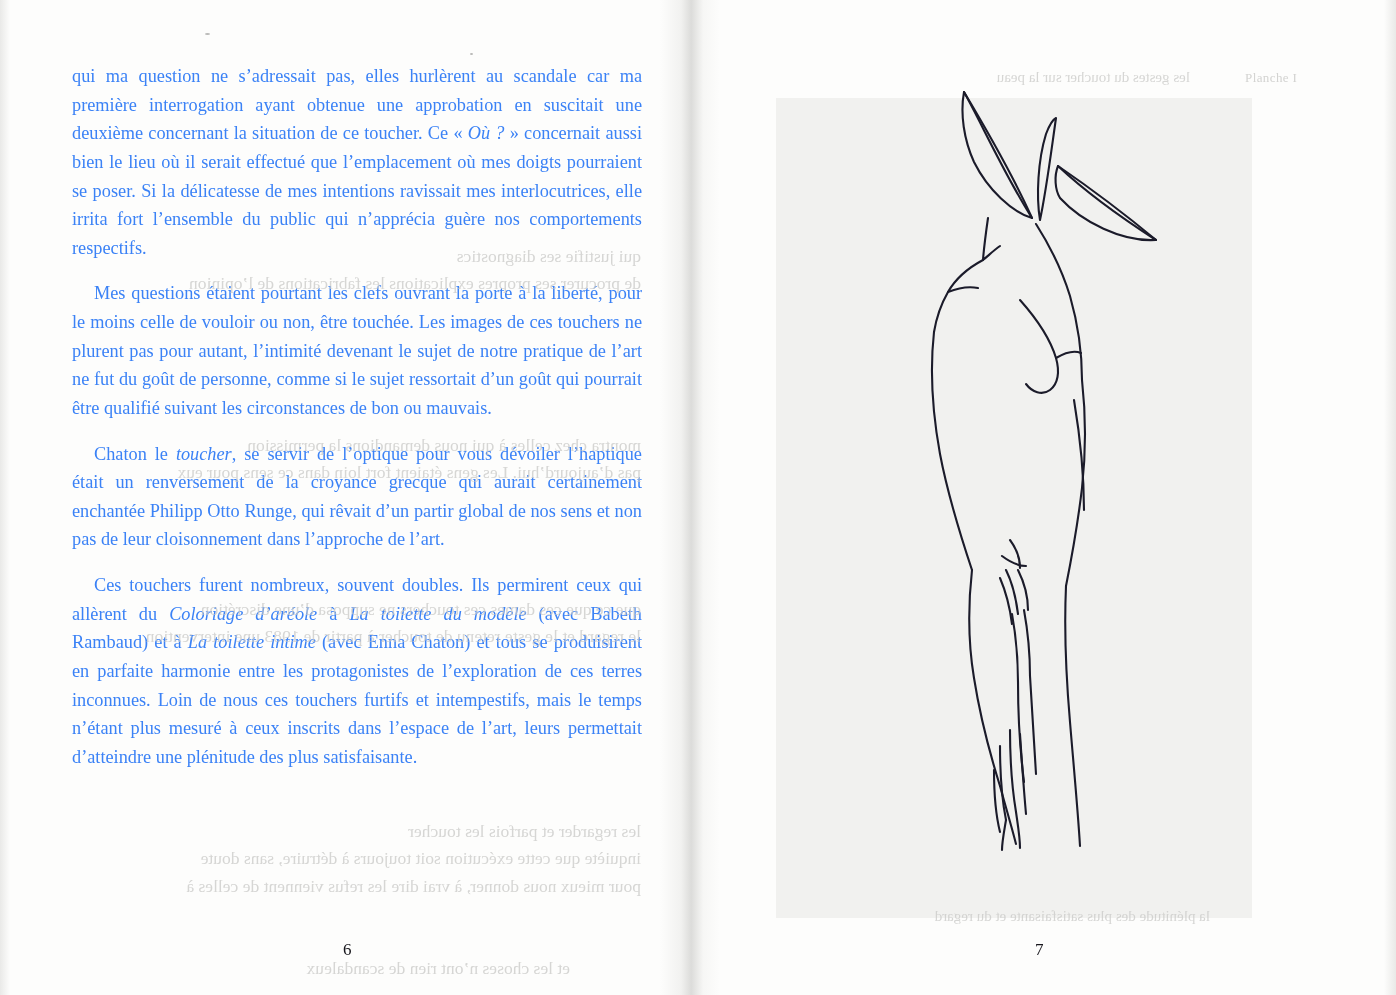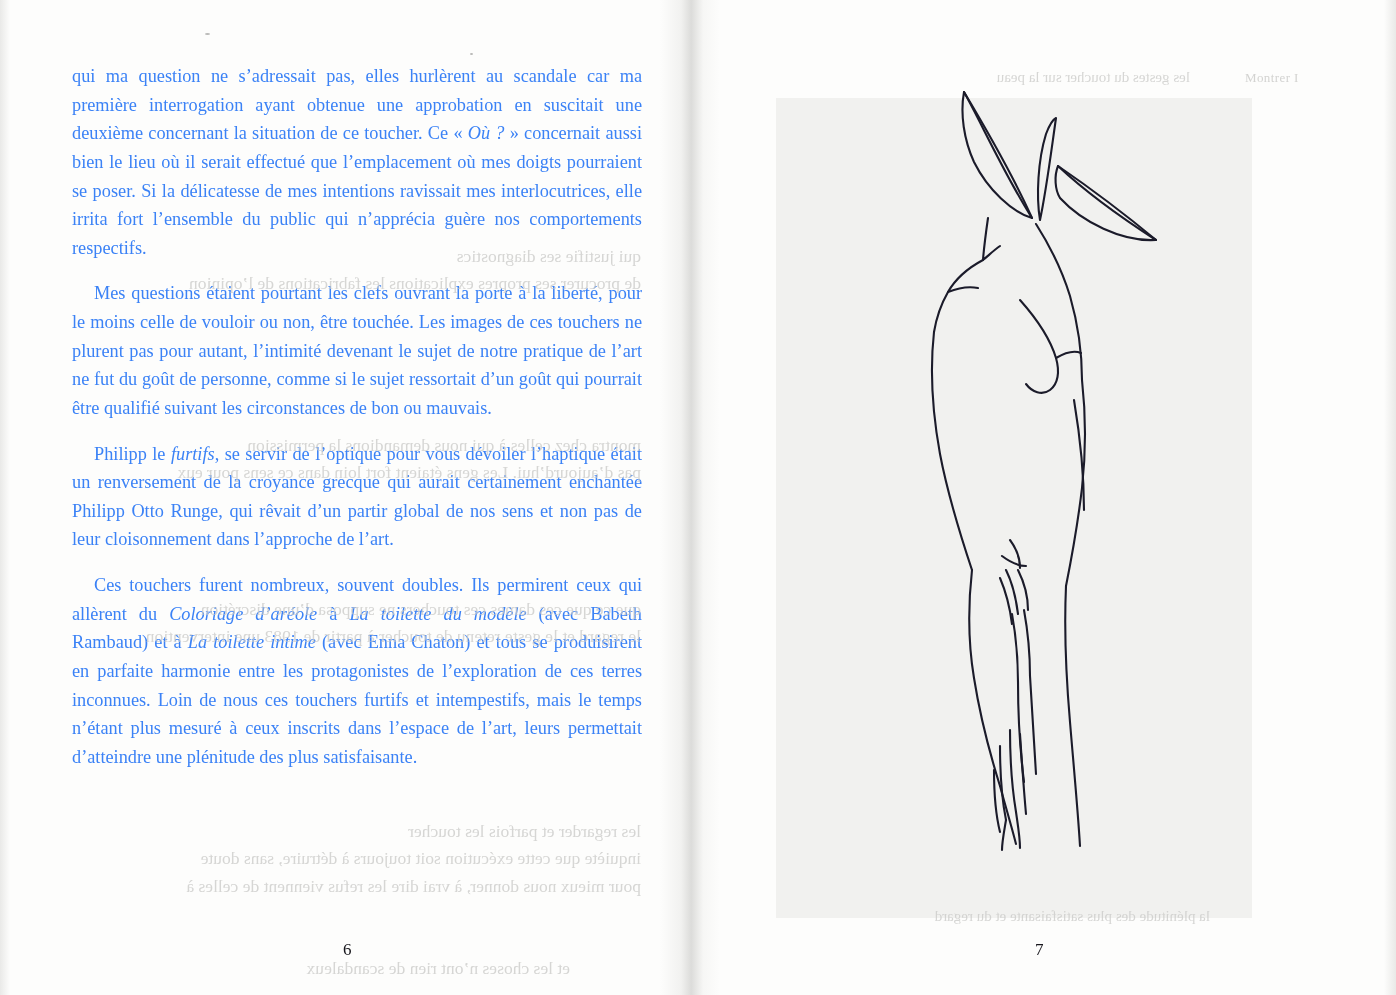--- a/index.html
+++ b/index.html
@@ -150,21 +150,21 @@
 
     <div class="top-speck" style="left:205px; top:33px;"></div>
     <div class="top-speck" style="left:470px; top:53px; width:3px;"></div>
 
     <div class="text-col">
 
       <p class="para"><span>qui ma question ne s’adressait pas, elles hurlèrent au scandale car ma première interrogation ayant obtenue une approbation en suscitait une deuxième concernant la situation de ce toucher. Ce « </span><em>Où ?</em><span> » concernait aussi bien le lieu où il serait effectué que l’emplacement où mes doigts pourraient se poser. Si la délicatesse de mes intentions ravissait mes interlocutrices, elle irrita fort l’ensemble du public qui n’apprécia guère nos comportements respectifs.</span></p>
 
       <p class="para indent"><span>Mes questions étaient pourtant les clefs ouvrant la porte à la liberté, pour le moins celle de vouloir ou non, être touchée. Les images de ces touchers ne plurent pas pour autant, l’intimité devenant le sujet de notre pratique de l’art ne fut du goût de personne, comme si le sujet ressortait d’un goût qui pourrait être qualifié suivant les circonstances de bon ou mauvais.</span></p>
 
-      <p class="para indent"><span>Philipp le </span><em>furtifs</em><span>, se servir de l’optique pour vous dévoiler l’haptique était un renversement de la croyance grecque qui aurait certainement enchantée Philipp Otto Runge, qui rêvait d’un partir global de nos sens et non pas de leur cloisonnement dans l’approche de l’art.</span></p>
+      <p class="para indent"><span>Chaton le </span><em>toucher</em><span>, se servir de l’optique pour vous dévoiler l’haptique était un renversement de la croyance grecque qui aurait certainement enchantée Philipp Otto Runge, qui rêvait d’un partir global de nos sens et non pas de leur cloisonnement dans l’approche de l’art.</span></p>
 
       <p class="para indent"><span>Ces touchers furent nombreux, souvent doubles.  Ils permirent ceux qui allèrent du </span><em>Coloriage d’aréole</em><span> à </span><em>La toilette du modèle</em><span> (avec Babeth Rambaud) et à </span><em>La toilette intime</em><span> (avec Enna Chaton) et tous se produisirent en parfaite harmonie entre les protagonistes de l’exploration de ces terres inconnues. Loin de nous ces touchers furtifs et intempestifs, mais le temps n’étant plus mesuré à ceux inscrits dans l’espace de l’art, leurs permettait d’atteindre une plénitude des plus satisfaisante.</span></p>
 
     </div>
 
     <div class="ghost ghost-l1">qui justifie ses diagnostics
 de procurer ses propres explications les fabrications de l’opinion</div>
     <div class="ghost ghost-l2">montra chez celles à qui nous demandions la permission
 pas d’aujourd’hui. Les gens étaient fort loin dans ce sens pour eux</div>
     <div class="ghost ghost-l3">que ce que ces dames ces touchers ne supposa d’une discrétion
@@ -175,21 +175,21 @@
     <div class="ghost ghost-l5">et les choses n’ont rien de scandaleux</div>
 
     <div class="folio folio-left">6</div>
   </div>
 
   <div class="leaf-right">
   </div>
 
   <div class="plate"></div>
 
-  <div class="plate-label">Montrer I</div>
+  <div class="plate-label">Planche I</div>
 
   <div class="ghost ghost-r1">les gestes du toucher sur la peau</div>
   <div class="ghost ghost-r2">la plénitude des plus satisfaisante et du regard</div>
 
   <div class="drawing">
     <svg width="400" height="820" viewBox="0 0 400 820" fill="none" xmlns="http://www.w3.org/2000/svg" stroke="#1b1b2a" stroke-width="2.1" stroke-linecap="round" stroke-linejoin="round">
 
       <path d="M104 22 C 128 62, 155 110, 172 148 C 152 142, 128 120, 114 92 C 104 70, 100 44, 104 22 Z"></path>
       <path d="M104 22 C 120 50, 144 104, 172 148"></path>
       <path d="M196 48 C 190 90, 186 122, 180 150 C 176 126, 178 90, 186 64 C 189 56, 192 50, 196 48 Z"></path>

